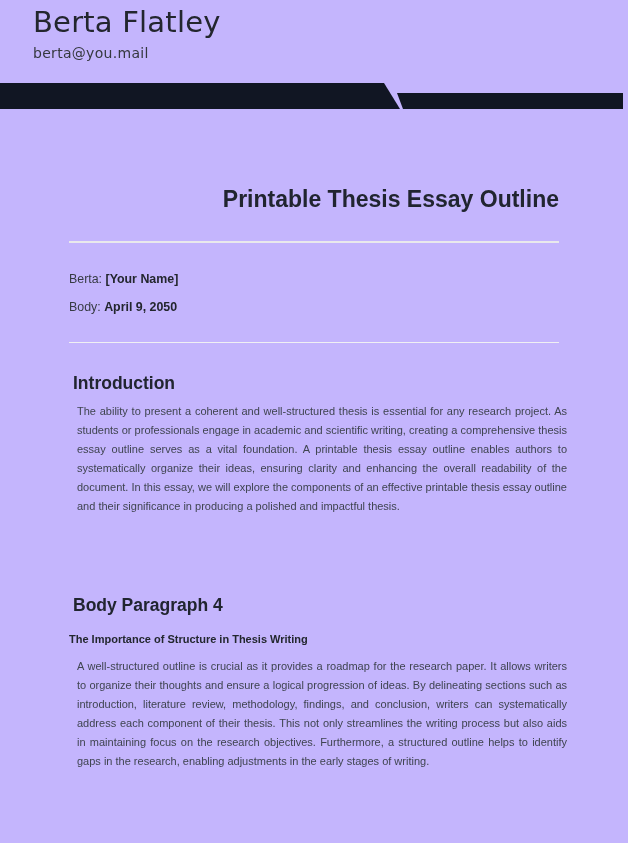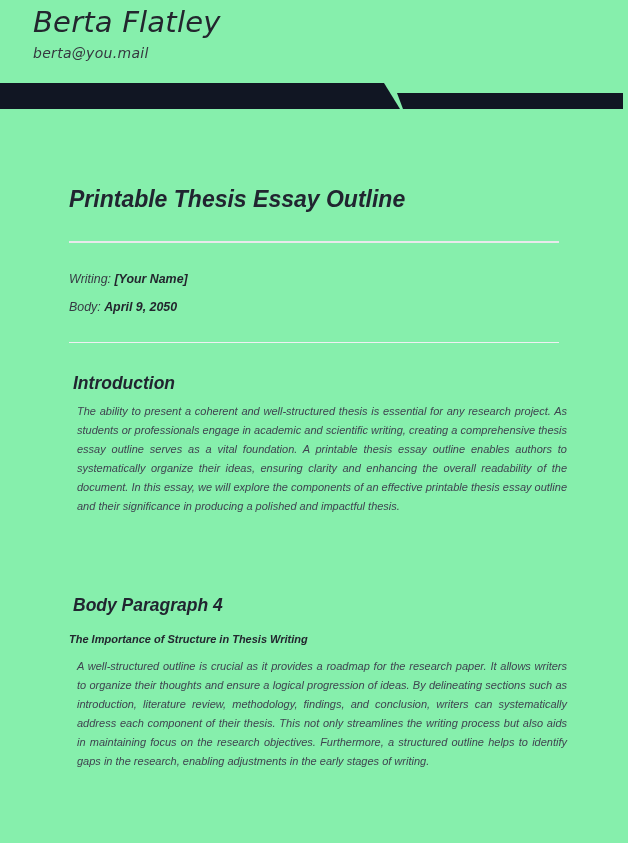--- a/index.html
+++ b/index.html
@@ -1,24 +1,23 @@
 <!DOCTYPE html>
 <html><head>
 <meta charset="utf-8">
 <style>
   * { margin: 0; padding: 0; box-sizing: border-box; }
   html, body { background: #ffffff; }
   .page {
     position: relative;
     width: 628px;
     height: 843px;
-    background: #86efac;
+    background: #c4b5fd;
     overflow: hidden;
     font-family: "Liberation Sans", sans-serif;
-    font-style: italic;
   }
 
   
   .sender-name {
     position: absolute;
     left: 33px; top: 4px;
     font-family: "DejaVu Sans", sans-serif;
     font-size: 29px;
     line-height: 36px;
     font-weight: 500;
@@ -48,21 +47,21 @@
     background: #111623;
     clip-path: polygon(0 0, 100% 0, 100% 100%, 6px 100%);
   }
 
   
   .doc { position: absolute; left: 69px; top: 0; width: 490px; }
 
   .doc-title {
     position: absolute;
     left: 0; top: 184px; width: 490px;
-    text-align: left;
+    text-align: right;
     font-size: 23px;
     line-height: 30px;
     font-weight: bold;
     color: #212530;
   }
   .divider {
     position: absolute;
     left: 0; width: 490px; height: 0;
     border-top: 2px solid #e9e9ec;
   }
@@ -121,21 +120,21 @@
   <div class="sender-email">berta@you.mail</div>
   <div class="banner-left"></div>
   <div class="banner-right"></div>
 
   <div class="doc">
 
     <h1 class="doc-title">Printable Thesis Essay Outline</h1>
 
     <div class="divider top"></div>
 
-    <p class="meta-line author"><span>Writing:</span>&nbsp;<b>[Your Name]</b></p>
+    <p class="meta-line author"><span>Berta:</span>&nbsp;<b>[Your Name]</b></p>
 
     <p class="meta-line date"><span>Body:</span>&nbsp;<b>April 9, 2050</b></p>
 
     <div class="divider meta"></div>
 
     <h2 class="section-heading heading-intro">Introduction</h2>
     <p class="para para-intro">The ability to present a coherent and well-structured thesis is essential for any research project. As students or professionals engage in academic and scientific writing, creating a comprehensive thesis essay outline serves as a vital foundation. A printable thesis essay outline enables authors to systematically organize their ideas, ensuring clarity and enhancing the overall readability of the document. In this essay, we will explore the components of an effective printable thesis essay outline and their significance in producing a polished and impactful thesis.</p>
 
     <h2 class="section-heading heading-body1">Body Paragraph 4</h2>
     <h3 class="sub-heading subheading-body1">The Importance of Structure in Thesis Writing</h3>

